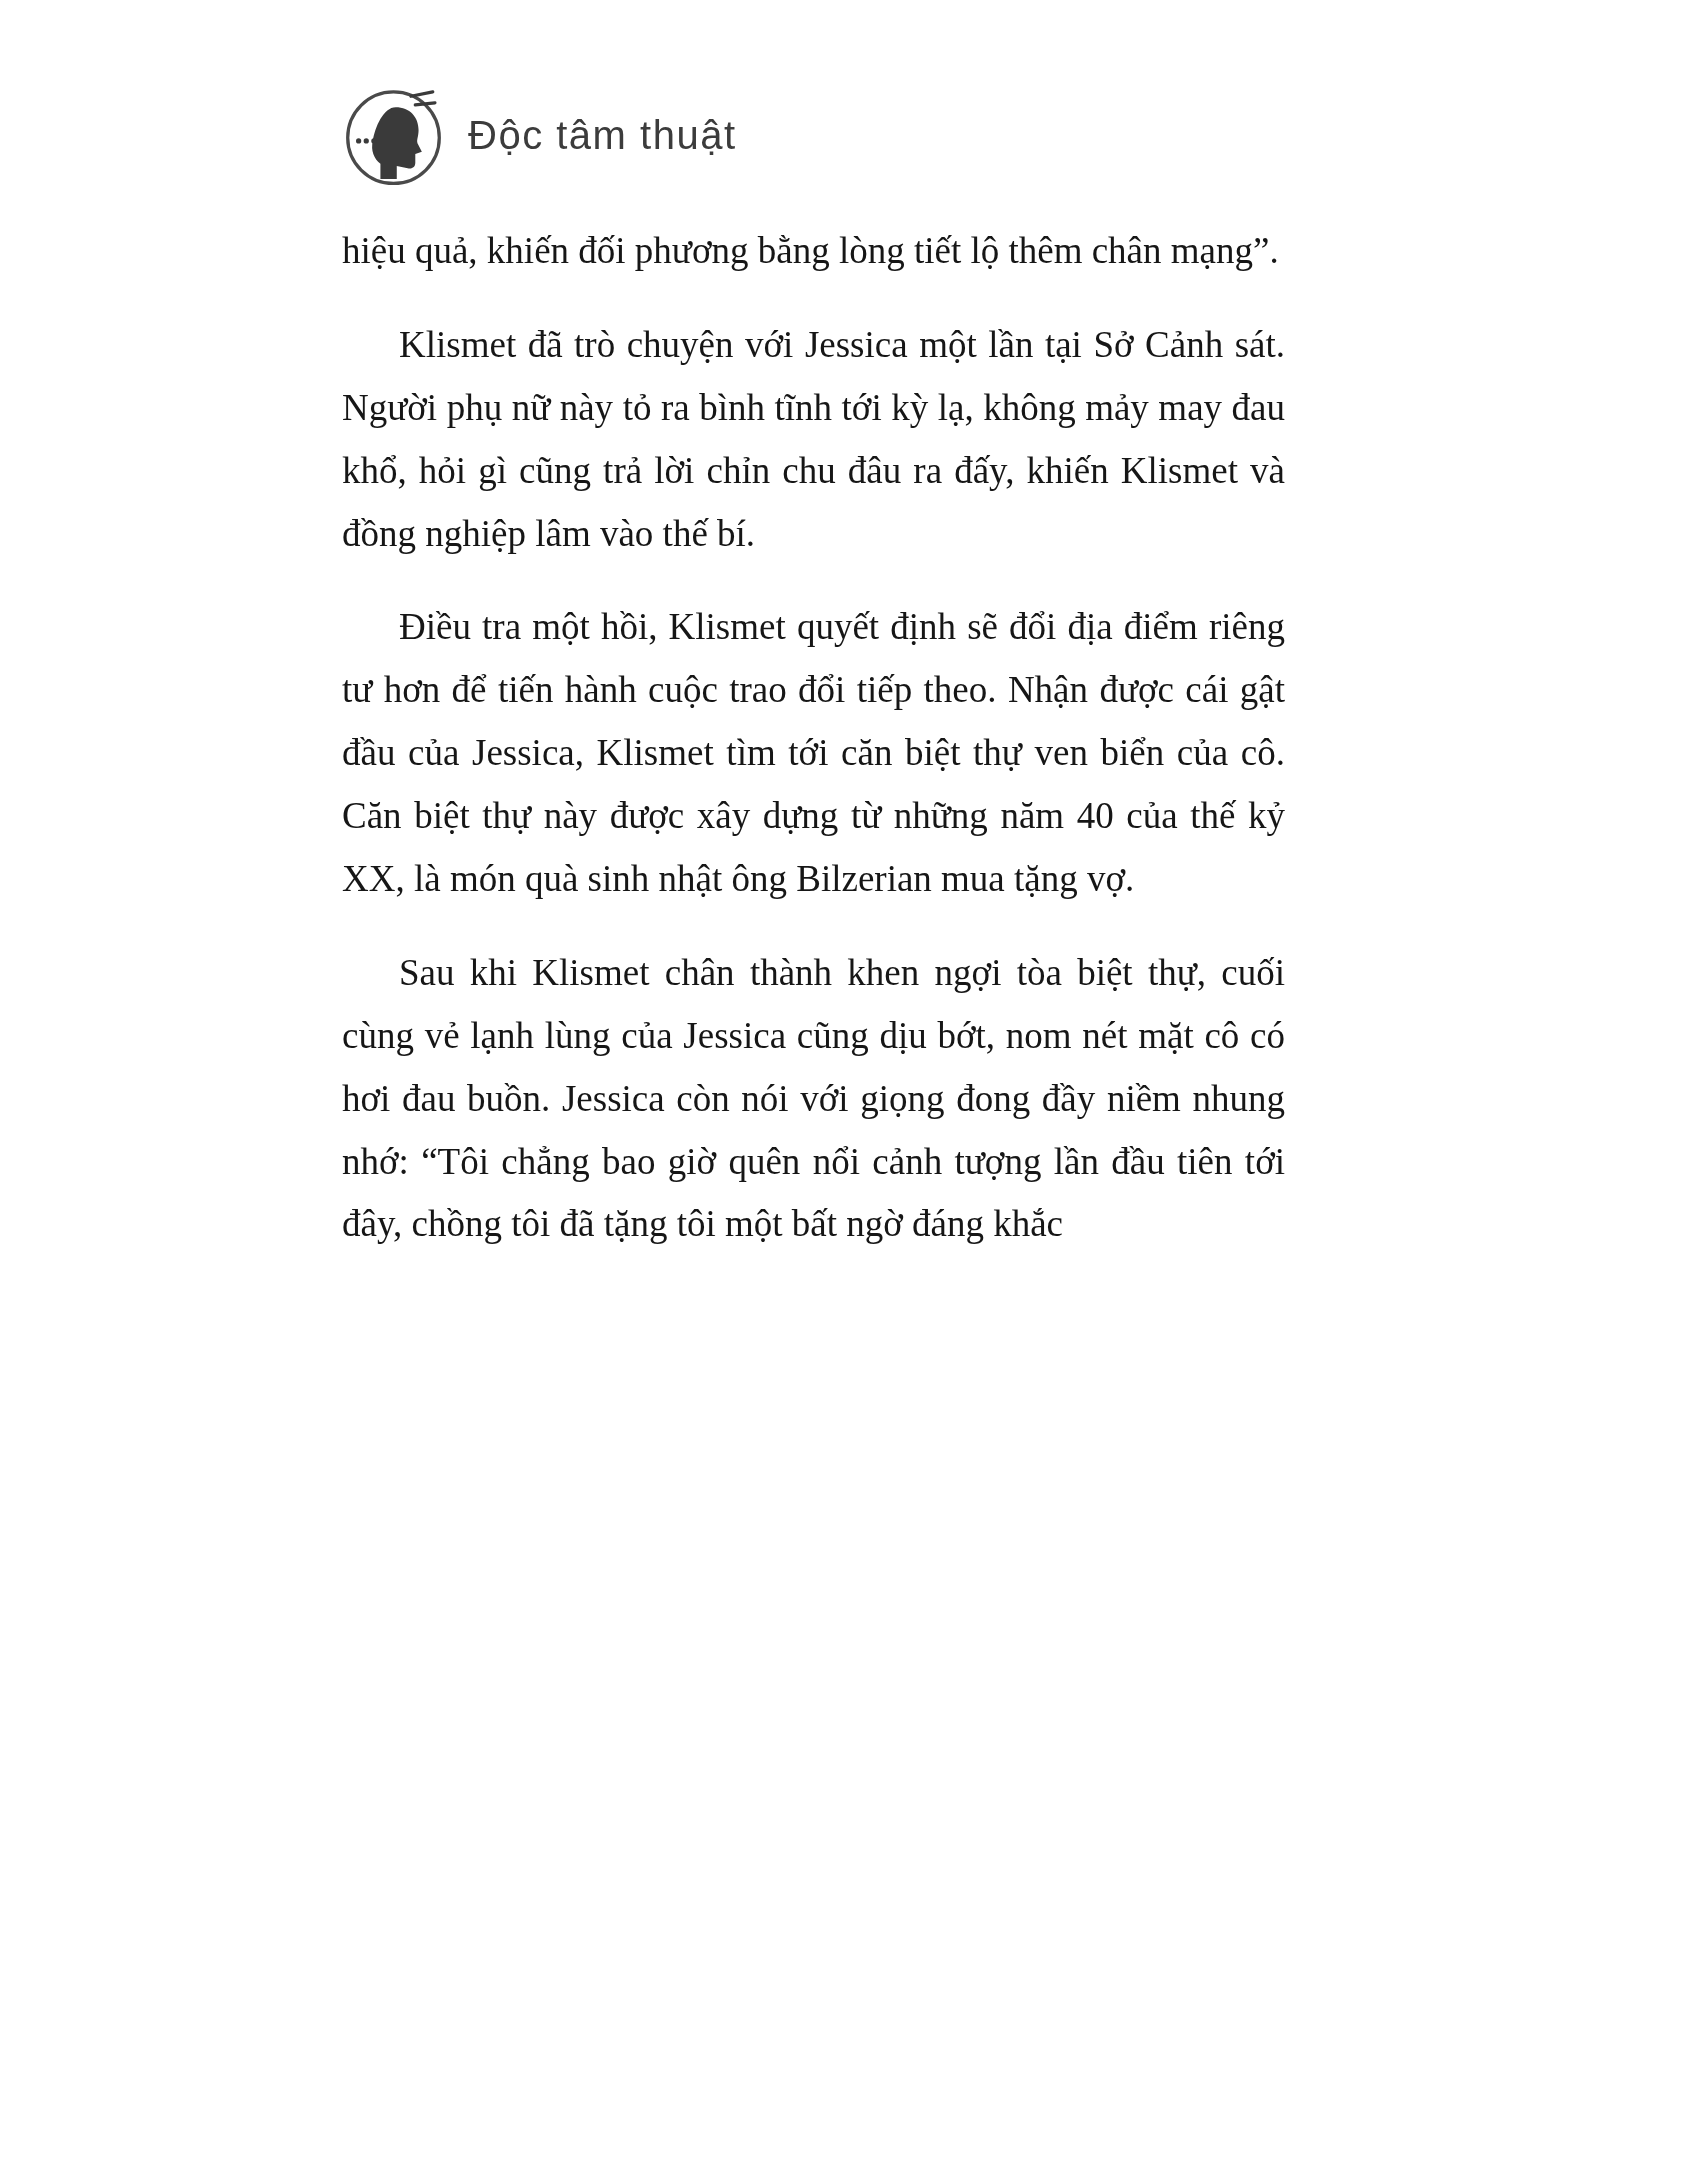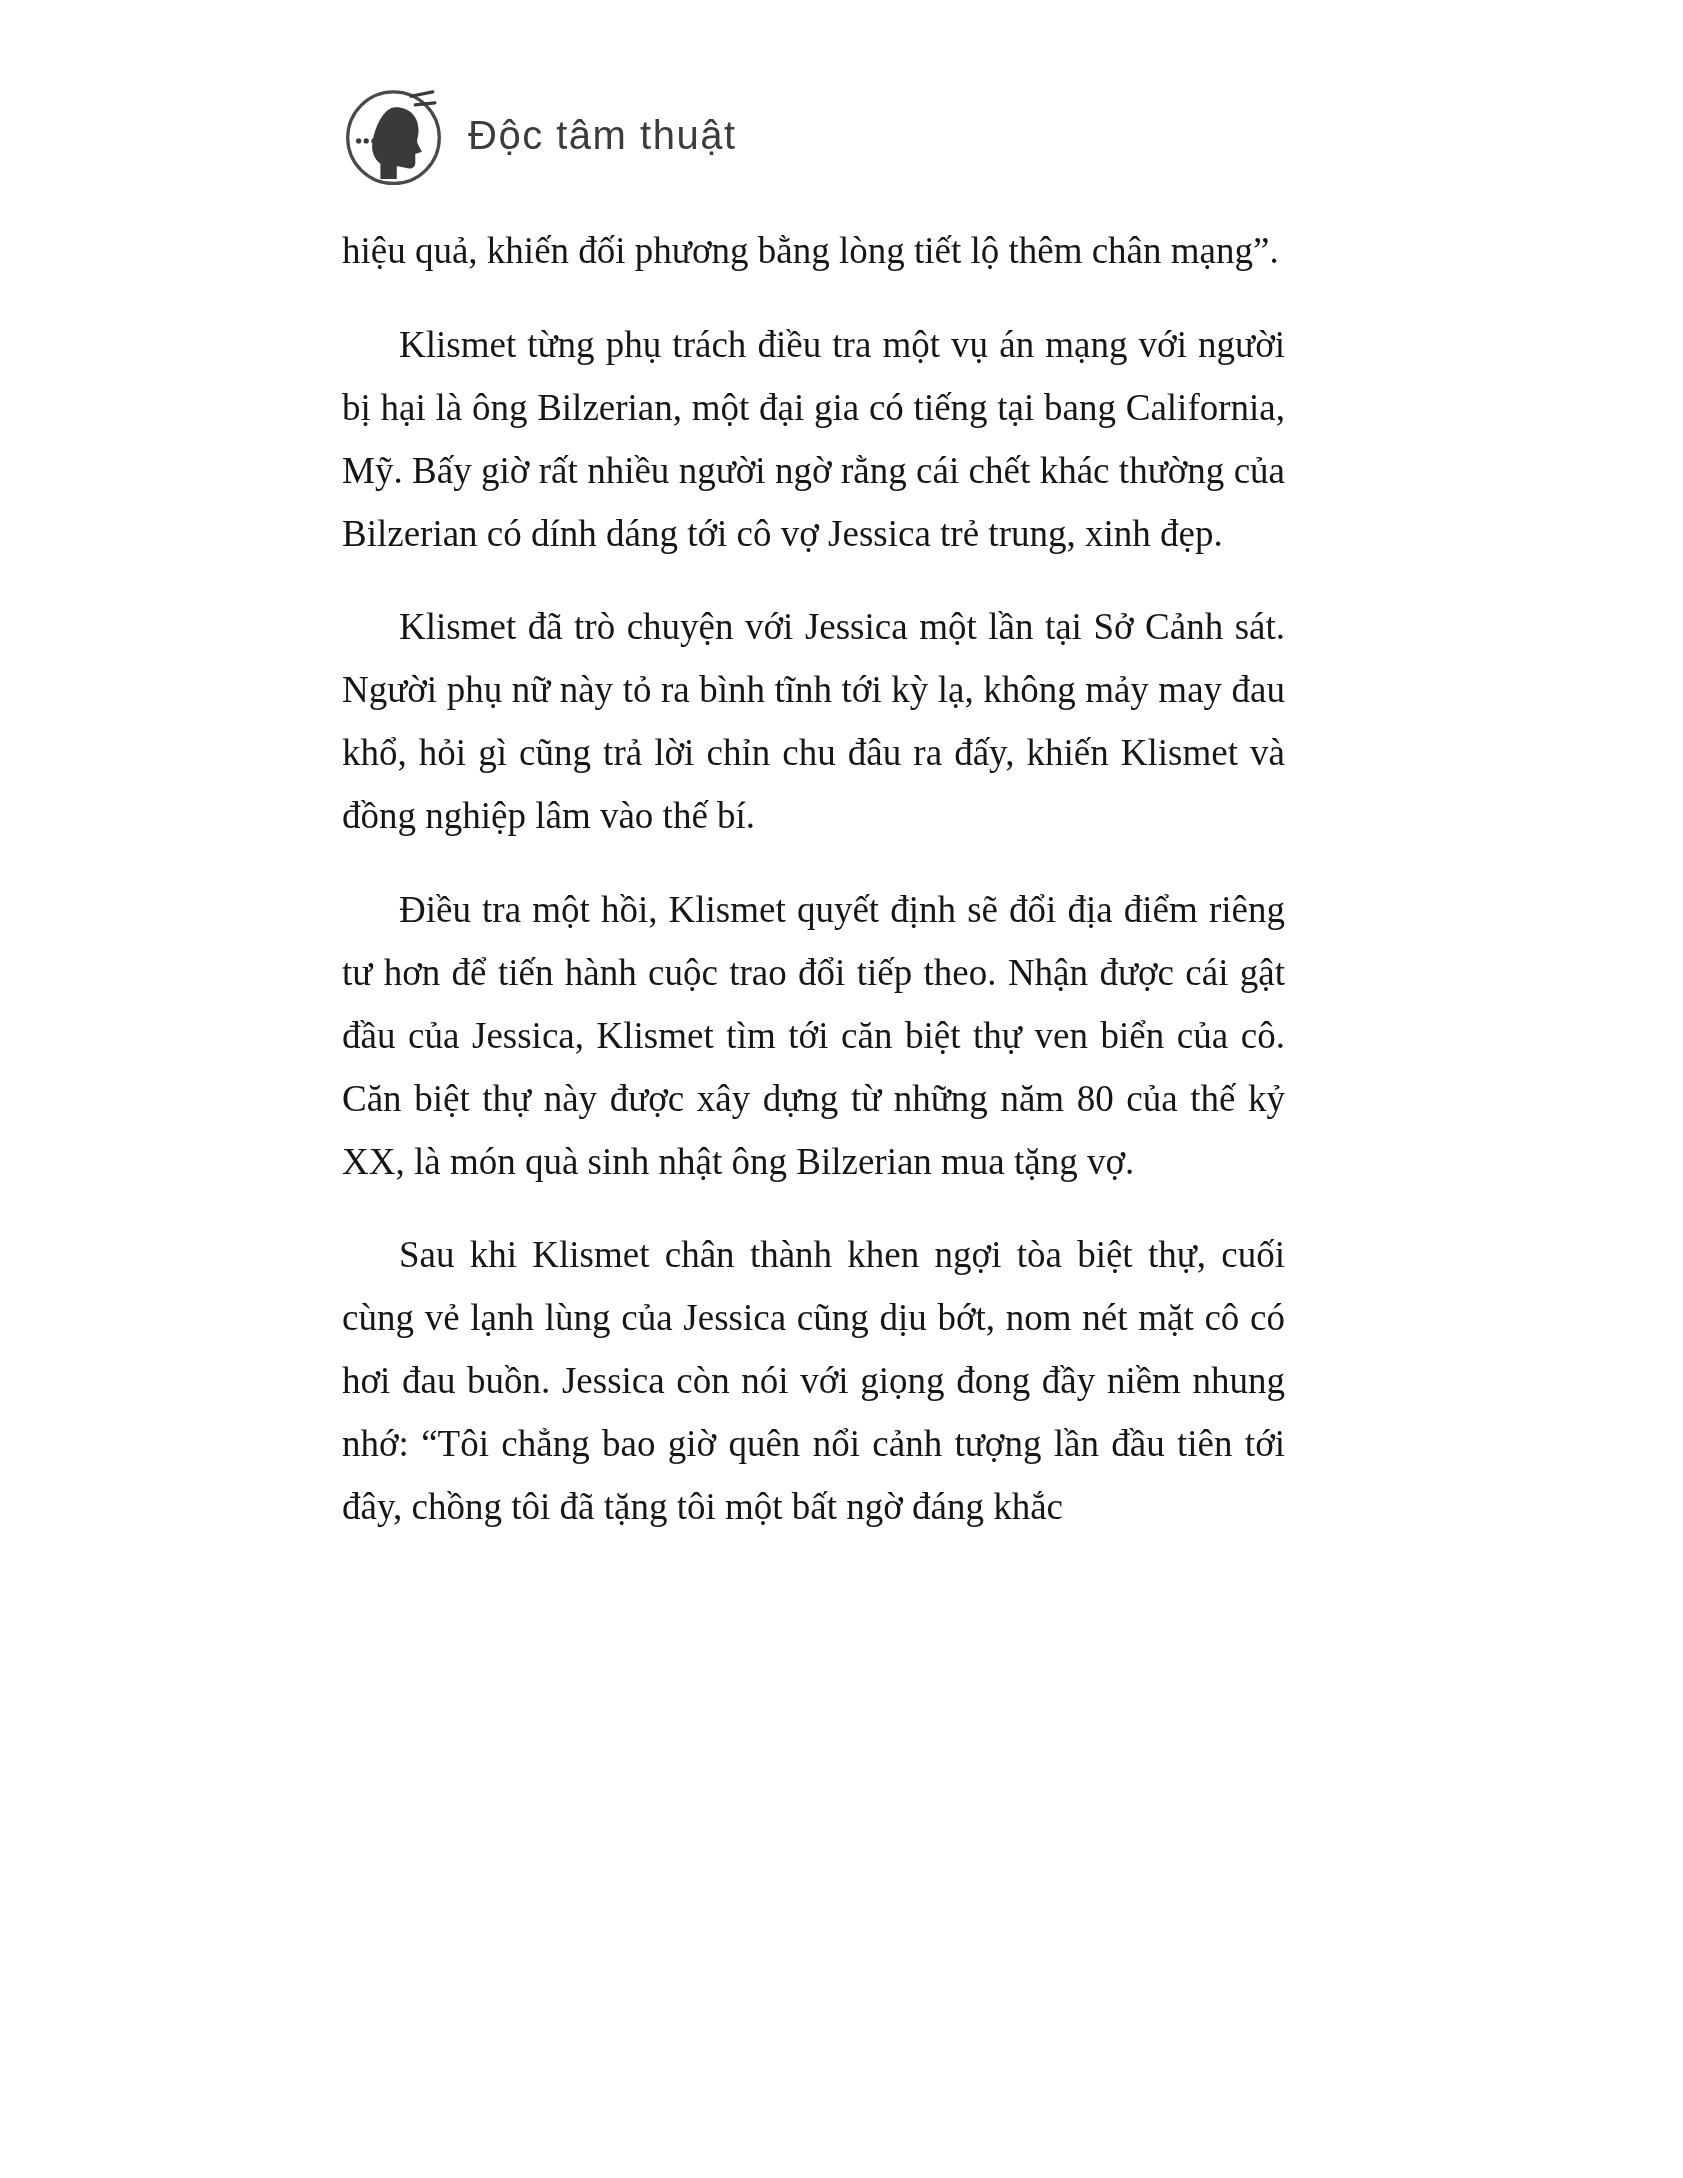--- a/index.html
+++ b/index.html
@@ -89,23 +89,22 @@
         <circle cx="32" cy="55" r="2.4" fill="#3a3a3a"></circle>
         <line x1="66" y1="14" x2="86" y2="10" stroke="#3a3a3a" stroke-width="3" stroke-linecap="round"></line>
         <line x1="70" y1="22" x2="88" y2="20" stroke="#3a3a3a" stroke-width="3" stroke-linecap="round"></line>
       </svg>
     </span>
     <span class="header-title">Độc tâm thuật</span>
   </header>
 
   <main class="article">
     <p class="para no-indent">hiệu quả, khiến đối phương bằng lòng tiết lộ thêm chân mạng”.</p>
-    <p class="para">Klismet từng phụ trách điều tra một vụ án mạng với người bị hại là ông Bilzerian, một đại gia có tiếng tại bang California, Mỹ. Bấy giờ rất nhiều người ngờ rằng cái chết khác thường của Bilzerian có dính dáng tới cô vợ Jessica trẻ trung, xinh đẹp.</p>
     <p class="para">Klismet đã trò chuyện với Jessica một lần tại Sở Cảnh sát. Người phụ nữ này tỏ ra bình tĩnh tới kỳ lạ, không mảy may đau khổ, hỏi gì cũng trả lời chỉn chu đâu ra đấy, khiến Klismet và đồng nghiệp lâm vào thế bí.</p>
-    <p class="para">Điều tra một hồi, Klismet quyết định sẽ đổi địa điểm riêng tư hơn để tiến hành cuộc trao đổi tiếp theo. Nhận được cái gật đầu của Jessica, Klismet tìm tới căn biệt thự ven biển của cô. Căn biệt thự này được xây dựng từ những năm 80 của thế kỷ XX, là món quà sinh nhật ông Bilzerian mua tặng vợ.</p>
+    <p class="para">Điều tra một hồi, Klismet quyết định sẽ đổi địa điểm riêng tư hơn để tiến hành cuộc trao đổi tiếp theo. Nhận được cái gật đầu của Jessica, Klismet tìm tới căn biệt thự ven biển của cô. Căn biệt thự này được xây dựng từ những năm 40 của thế kỷ XX, là món quà sinh nhật ông Bilzerian mua tặng vợ.</p>
     <p class="para">Sau khi Klismet chân thành khen ngợi tòa biệt thự, cuối cùng vẻ lạnh lùng của Jessica cũng dịu bớt, nom nét mặt cô có hơi đau buồn. Jessica còn nói với giọng đong đầy niềm nhung nhớ: “Tôi chẳng bao giờ quên nổi cảnh tượng lần đầu tiên tới đây, chồng tôi đã tặng tôi một bất ngờ đáng khắc</p>
   </main>
 
   <div class="page-number-bubble">
     <svg width="95" height="105" viewBox="0 0 96 106" xmlns="http://www.w3.org/2000/svg">
       <circle cx="46" cy="44" r="40" fill="#ffffff" stroke="#111111" stroke-width="4"></circle>
       <path d="M26 76 L16 102 L46 83 Z" fill="#111111"></path>
     </svg>
     <span class="num">18</span>
   </div>

